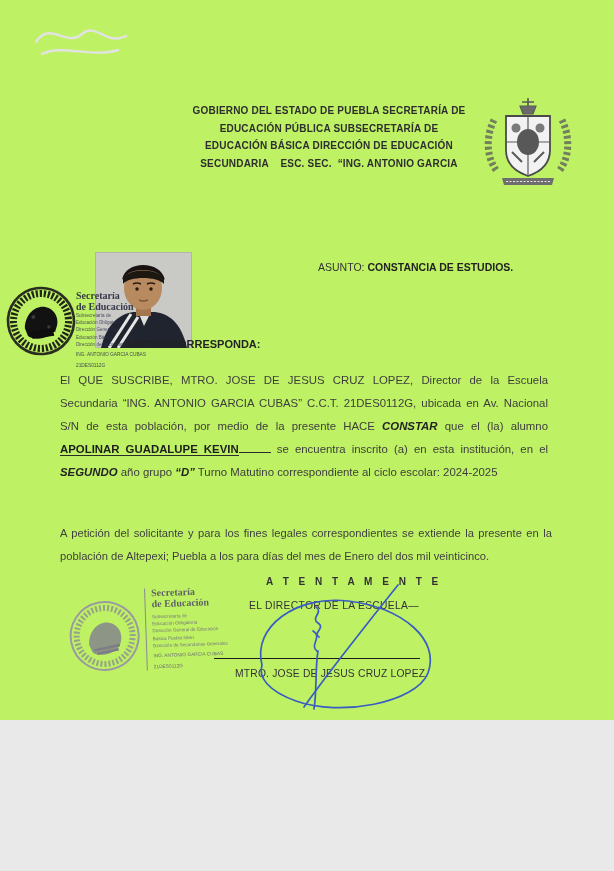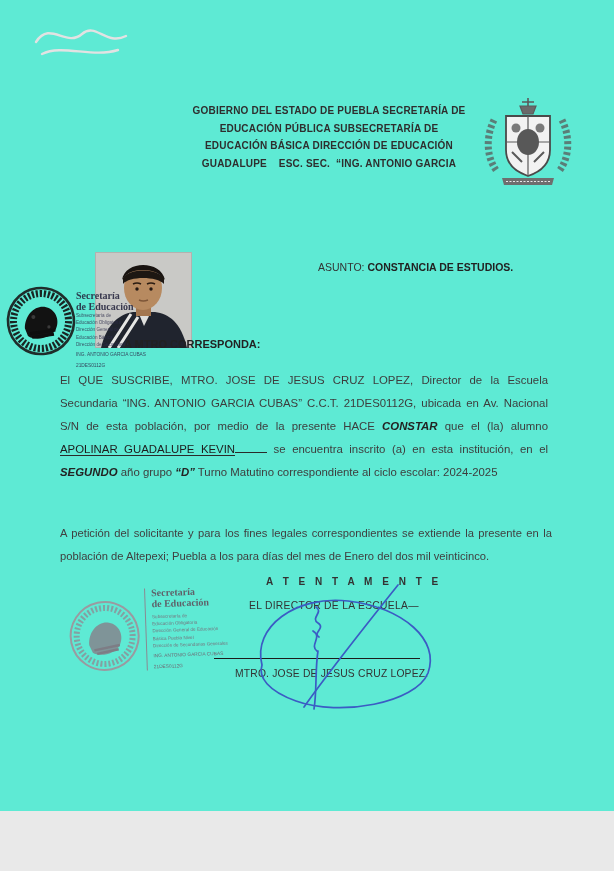--- a/index.html
+++ b/index.html
@@ -1,20 +1,20 @@
 <!DOCTYPE html>
 <html><head>
 <meta charset="utf-8">
 <style>
   html,body{margin:0;padding:0;background:#e9e9e9;}
   .page{
     position:relative;
-    width:614px;height:811px;
+    width:614px;height:720px;
     margin:0 auto;
-    background:#5eead4;
+    background:#bef264;
     font-family:"Liberation Sans", sans-serif;
     color:#3a3a3a;
     overflow:hidden;
   }
   
   .scribble{position:absolute;left:22px;top:8px;}
 
   
   .header-block{
     position:absolute;left:183px;top:102px;width:292px;
@@ -42,21 +42,21 @@
   .stamp-code{font-size:4.8px;line-height:6.5px;margin-top:4px;color:rgba(45,45,75,.85);white-space:pre;}
   .seal-dark{position:absolute;left:4px;top:282px;z-index:0;}
 
   
   .salutation{position:absolute;left:124px;top:338px;font-weight:bold;font-size:11px;color:#222;z-index:3;}
   .body-par{
     position:absolute;left:60px;top:358px;width:488px;
     font-size:11.4px;line-height:23px;text-align:justify;color:#3d3d3d;
   }
   .body-par b{color:#232323;font-style:italic;}
-  .name{font-weight:normal;color:#1d1d1d;border-bottom:1.6px solid #2a2a2a;margin-top:28px;}
+  .name{font-weight:bold;color:#1d1d1d;border-bottom:1.6px solid #2a2a2a;margin-top:28px;}
   .name-tail{display:inline-block;width:32px;height:11px;border-bottom:1.6px solid #2a2a2a;}
   .closing-par{
     position:absolute;left:60px;top:511px;width:492px;
     font-size:11.2px;line-height:23px;text-align:justify;color:#404040;white-space:pre-line;
   }
 
   
   .atentamente{position:absolute;left:266px;top:576px;font-size:10px;font-weight:600;letter-spacing:3.5px;color:#333;}
   .director-line{position:absolute;left:249px;top:600px;font-size:10.3px;color:#333;letter-spacing:.3px;}
   .sig-rule{position:absolute;left:214px;top:658px;width:206px;border-top:1.8px solid #1c1c1c;}
@@ -77,21 +77,21 @@
 <div class="page">
 
   <svg class="scribble" width="160" height="60" viewBox="0 0 160 60">
     <path d="M14 34 C 28 12, 44 40, 60 26 C 74 14, 84 38, 104 28 M20 46 C 40 36, 70 50, 96 42" fill="none" stroke="#e2e2e2" stroke-width="2.4" stroke-linecap="round"></path>
   </svg>
 
   <div class="header-block">
     <div>GOBIERNO DEL ESTADO DE PUEBLA SECRETARÍA DE</div>
     <div>EDUCACIÓN PÚBLICA SUBSECRETARÍA DE</div>
     <div>EDUCACIÓN BÁSICA DIRECCIÓN DE EDUCACIÓN</div>
-    <div>GUADALUPE    ESC. SEC.  “ING. ANTONIO GARCIA</div>
+    <div>SECUNDARIA    ESC. SEC.  “ING. ANTONIO GARCIA</div>
   </div>
 
   <svg class="coa" width="104" height="104" viewBox="0 0 104 104">
     <g stroke="#5a5a5a" fill="none" stroke-width="1.2">
 
       <path d="M18 30 C 10 46, 10 66, 20 80" stroke-width="7" stroke-dasharray="3 2.5" opacity=".75"></path>
       <path d="M86 30 C 94 46, 94 66, 84 80" stroke-width="7" stroke-dasharray="3 2.5" opacity=".75"></path>
 
       <path d="M44 16 L60 16 L57 24 L47 24 Z" fill="#6a6a6a"></path>
       <path d="M52 8 L52 16 M46 12 L58 12" stroke-width="1.6"></path>

